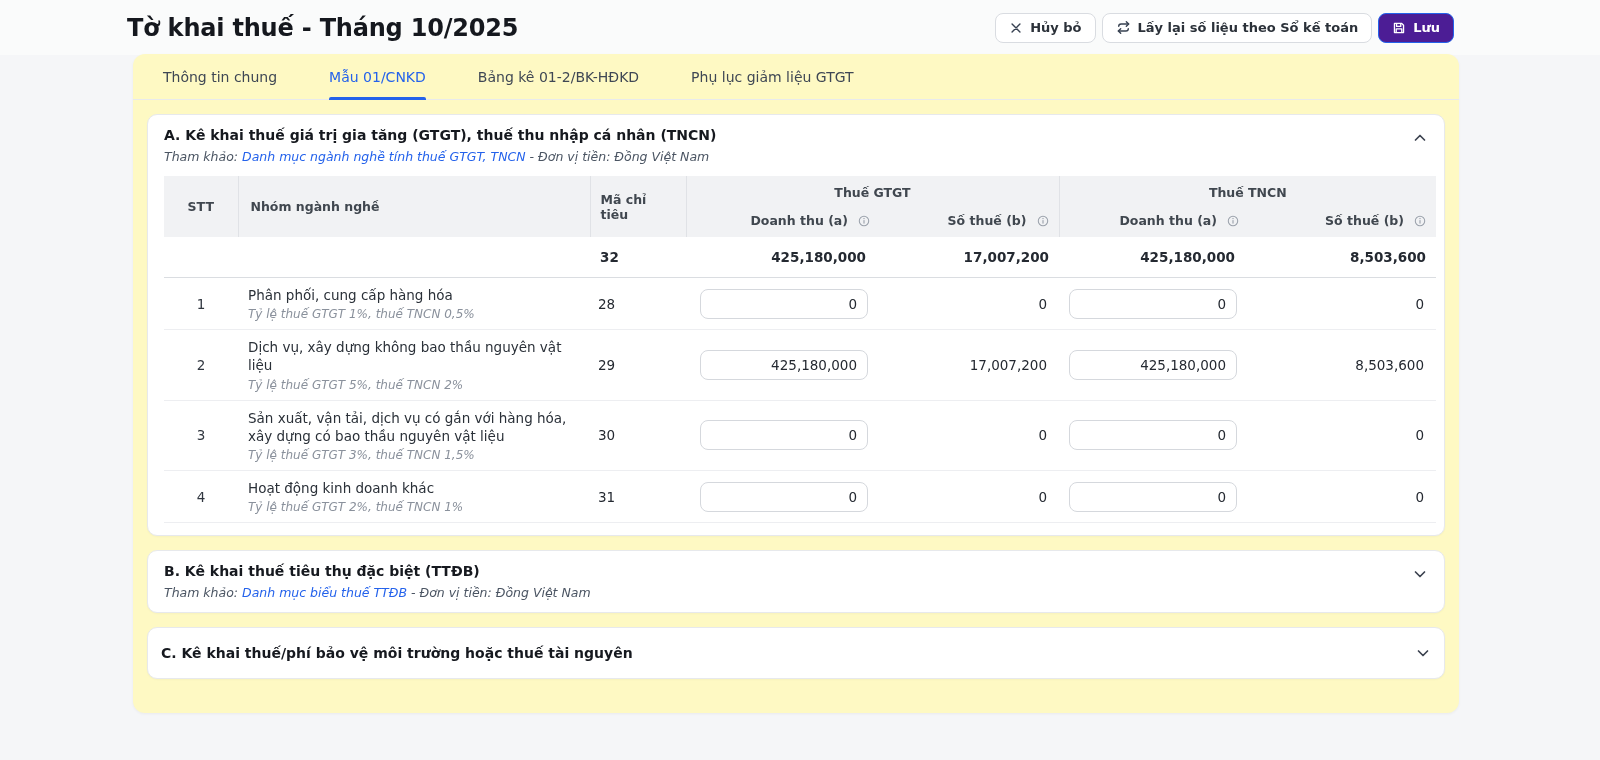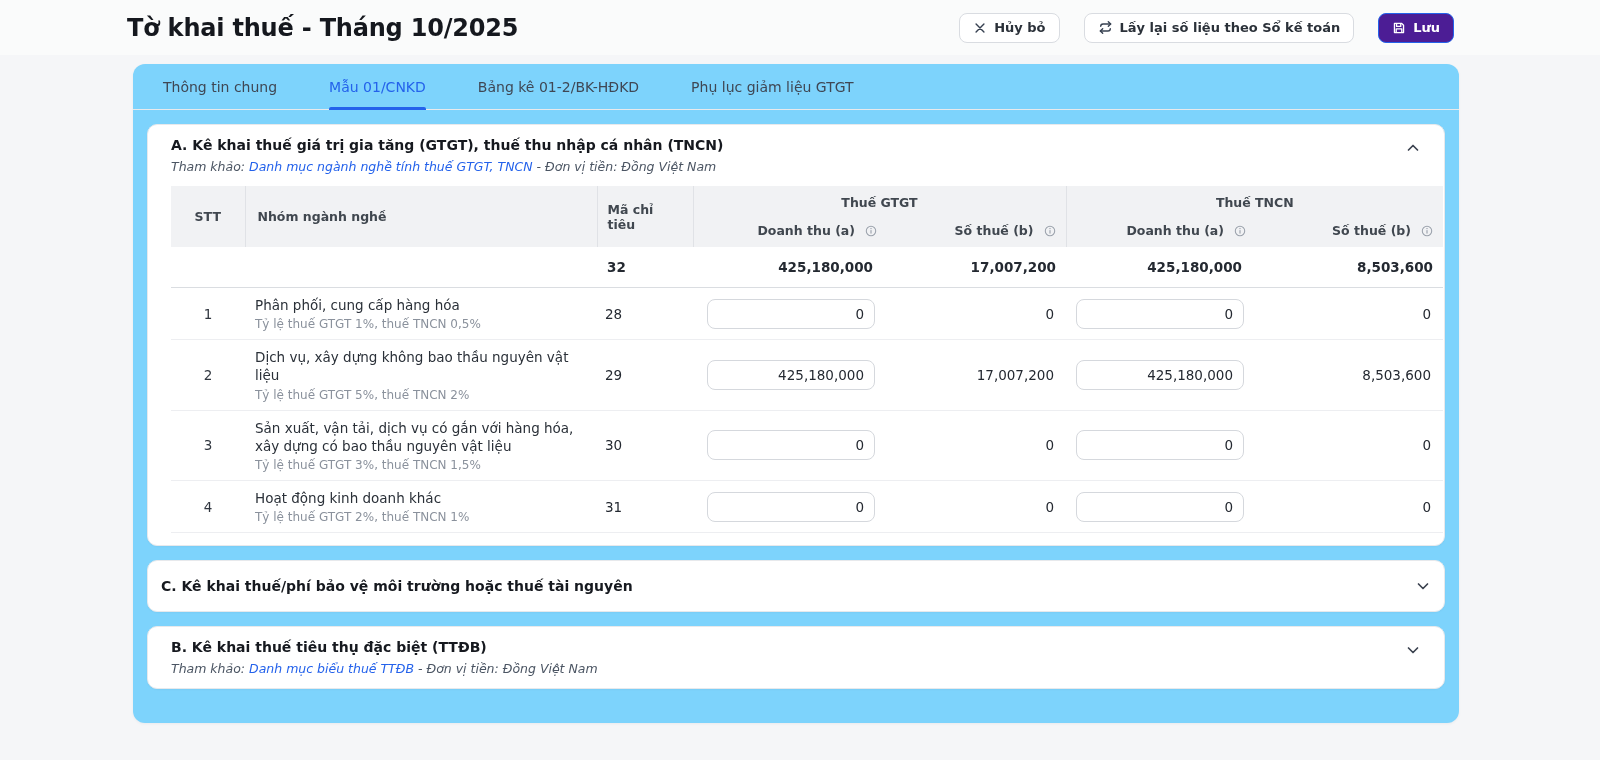--- a/index.html
+++ b/index.html
@@ -9,52 +9,52 @@
     background:#f5f6f8;
     font-family:"DejaVu Sans","Liberation Sans",sans-serif;
     color:#242931;
   }
   .topbar {
     height:55px; background:#fafbfb;
     display:flex; align-items:center; justify-content:space-between;
     padding:0 146px 0 127px;
   }
   .page-title { font-size:24px; font-weight:700; color:#15181e; margin:0; letter-spacing:-0.2px; }
-  .topbar-actions { display:flex; gap:24px; align-items:center; }
+  .topbar-actions { display:flex; gap:6px; align-items:center; }
   .btn {
     height:30px; display:inline-flex; align-items:center; gap:7px;
     border-radius:8px; font-size:13px; font-weight:600; padding:0 13px;
     cursor:pointer; border:1px solid #d9dce1; background:#fff; color:#2b3139;
     font-family:inherit; white-space:nowrap;
   }
   .btn-primary { background:#4c1d95; border-color:#2462eb; color:#fff; }
   .ic { display:inline-flex; align-items:center; }
 
   .card {
-    position:absolute; left:133px; top:64px; width:1326px;
-    background:#7dd3fc; border-radius:12px;
+    position:absolute; left:133px; top:54px; width:1326px;
+    background:#fef9c3; border-radius:12px;
     box-shadow:0 1px 3px rgba(16,24,40,.05);
     padding-bottom:20px;
   }
   .tabs {
     display:flex; gap:52px; padding:0 30px; height:46px; align-items:stretch;
     border-bottom:1px solid #e8eaec;
   }
   .tab {
     font-size:14px; color:#3f4754; display:flex; align-items:center;
     position:relative; cursor:pointer; white-space:nowrap;
   }
   .tab.active { color:#2462eb; font-weight:500; }
   .tab.active::after {
     content:""; position:absolute; left:0; right:0; bottom:-1px; height:3px;
     background:#2462eb; border-radius:2px 2px 0 0;
   }
   .content { padding:14px; display:flex; flex-direction:column; gap:14px; }
   .panel {
-    border:1px solid #e7e9ec; border-radius:10px; padding:12px 23px;
+    border:1px solid #e7e9ec; border-radius:10px; padding:12px 16px;
     box-shadow:0 1px 2px rgba(16,24,40,.03); background:#fff;
   }
   .panel-head { display:flex; justify-content:space-between; align-items:flex-start; }
   .panel-title { font-size:14px; font-weight:700; color:#16191f; }
   .panel-sub { margin-top:6px; font-size:12.5px; color:#4b5563;font-style:italic; }
   .link { color:#2462eb; text-decoration:none; cursor:pointer; }
   .chev { color:#3c4350; margin-top:3px; cursor:pointer; display:inline-flex; }
   .panel.single { padding:17px 13px; }
   .panel.single .panel-head { align-items:center; }
   .panel.single .chev { margin-top:0; }
@@ -70,21 +70,21 @@
   .th-center { text-align:left; }
   .th-group { text-align:center; padding-top:9px; }
   .th-num { text-align:right; padding-bottom:9px; }
   .th-flex { display:inline-flex; align-items:center; gap:10px; vertical-align:middle; }
 
   tbody td { font-size:13.5px; color:#242931; padding:8px 10px; vertical-align:middle; }
   .total-row td { font-weight:700; border-bottom:1px solid #dadde1; padding:12px 10px; }
   .data-row td { border-bottom:1px solid #edeef1; }
   .stt { text-align:center; color:#30363f; }
   .name { color:#2a3038; line-height:1.35; }
-  .rate { color:#8a919c; font-size:12px; margin-top:3px; }
+  .rate { font-style:italic; color:#8a919c; font-size:12px; margin-top:3px; }
   .code-cell { padding-left:8px; }
   .num { text-align:right; padding-right:12px; }
   .num.pr14 { padding-right:14px; }
   .input-cell { text-align:right; }
   .cell-input {
     width:168px; height:30px; border:1px solid #d5d8dd; border-radius:8px;
     text-align:right; padding:0 10px; font-family:inherit; font-size:13.5px;
     color:#242931; display:inline-block; margin-right:2px; background:#fff;
     outline:none;
   }
@@ -278,39 +278,39 @@
             <td class="code-cell">31</td>
             <td class="input-cell"><input class="cell-input" value="0" style=""></td>
             <td class="num">0</td>
             <td class="input-cell"><input class="cell-input" value="0" style=""></td>
             <td class="num">0</td>
           </tr>
         </tbody>
       </table>
     </section>
 
-    <section class="panel single">
-      <div class="panel-head">
-        <div class="panel-title">C. Kê khai thuế/phí bảo vệ môi trường hoặc thuế tài nguyên</div>
-        <span class="chev">
-          <svg width="16" height="16" viewBox="0 0 16 16" fill="none">
-              <path d="M3.5 6l4.5 4.5L12.5 6" stroke="#3c4350" stroke-width="1.7" stroke-linecap="round" stroke-linejoin="round"></path>
-            </svg>
-        </span>
-      </div>
-    </section>
-
     <section class="panel">
       <div class="panel-head">
         <div>
           <div class="panel-title">B. Kê khai thuế tiêu thụ đặc biệt (TTĐB)</div>
           <div class="panel-sub"><span>Tham khảo: </span><a class="link">Danh mục biểu thuế TTĐB</a><span> - Đơn vị tiền: Đồng Việt Nam</span></div>
         </div>
         <span class="chev">
           <svg width="16" height="16" viewBox="0 0 16 16" fill="none">
               <path d="M3.5 6l4.5 4.5L12.5 6" stroke="#3c4350" stroke-width="1.7" stroke-linecap="round" stroke-linejoin="round"></path>
             </svg>
         </span>
       </div>
     </section>
 
+    <section class="panel single">
+      <div class="panel-head">
+        <div class="panel-title">C. Kê khai thuế/phí bảo vệ môi trường hoặc thuế tài nguyên</div>
+        <span class="chev">
+          <svg width="16" height="16" viewBox="0 0 16 16" fill="none">
+              <path d="M3.5 6l4.5 4.5L12.5 6" stroke="#3c4350" stroke-width="1.7" stroke-linecap="round" stroke-linejoin="round"></path>
+            </svg>
+        </span>
+      </div>
+    </section>
+
   </div>
 </main>
 
 </body></html>

